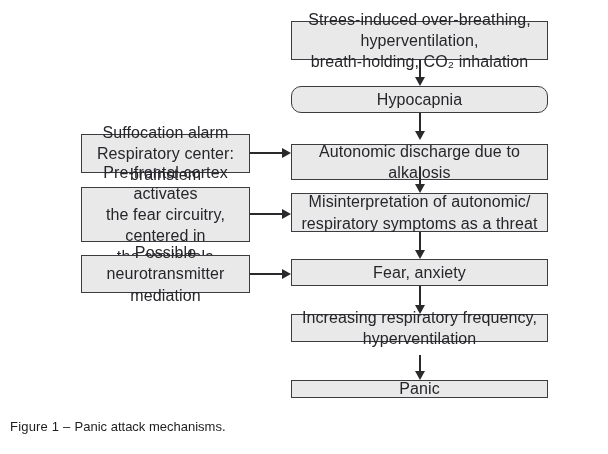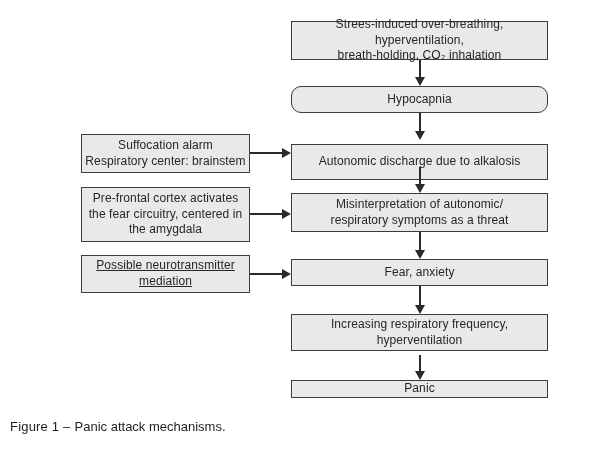--- a/index.html
+++ b/index.html
@@ -3,21 +3,21 @@
 <meta charset="utf-8">
 <style>
   html,body{margin:0;padding:0;background:#ffffff;}
   .stage{
     position:relative;width:608px;height:454px;background:#ffffff;overflow:hidden;
     font-family:"Liberation Sans","DejaVu Sans",sans-serif;color:#26262a;
   }
   .box{
     position:absolute;background:#e9e9ea;border:1.5px solid #3c3c40;box-sizing:border-box;
     display:flex;flex-direction:column;align-items:center;justify-content:center;
-    text-align:center;font-size:12px;line-height:1.32;letter-spacing:0.1px;
+    text-align:center;font-size:16px;line-height:1.32;letter-spacing:0.1px;
   }
   .main-col{left:291px;width:257px;}
   .side-col{left:81px;width:169px;}
   .varrow{position:absolute;width:12px;display:flex;flex-direction:column;align-items:center;}
   .varrow .shaft{width:2px;flex:1 1 auto;background:#2a2a2c;}
   .varrow .head{width:0;height:0;border-left:5px solid transparent;border-right:5px solid transparent;border-top:9px solid #2a2a2c;}
   .harrow{position:absolute;height:12px;display:flex;flex-direction:row;align-items:center;}
   .harrow .shaft{height:2px;flex:1 1 auto;background:#2a2a2c;}
   .harrow .head{width:0;height:0;border-top:5px solid transparent;border-bottom:5px solid transparent;border-left:9px solid #2a2a2c;}
   .caption{position:absolute;left:10px;top:419px;font-size:13px;color:#1e1e20;}
@@ -44,41 +44,41 @@
 
   <div class="box main-col" style="top:193px;height:39px;">
     <div>Misinterpretation of autonomic/</div>
     <div>respiratory symptoms as a threat</div>
   </div>
 
   <div class="box main-col" style="top:259px;height:27px;">
     <div>Fear, anxiety</div>
   </div>
 
-  <div class="box main-col" style="top:314px;height:37px;">
+  <div class="box main-col" style="top:314px;height:28px;">
     <div>Increasing respiratory frequency,</div>
     <div>hyperventilation</div>
   </div>
 
   <div class="box main-col" style="top:380px;height:18px;">
     <div>Panic</div>
   </div>
 
   <div class="box side-col" style="top:134px;height:39px;">
     <div>Suffocation alarm</div>
     <div>Respiratory center: brainstem</div>
   </div>
 
   <div class="box side-col" style="top:187px;height:55px;">
     <div>Pre-frontal cortex activates</div>
     <div>the fear circuitry, centered in</div>
     <div>the amygdala</div>
   </div>
 
-  <div class="box side-col" style="top:255px;height:38px;text-decoration:underline;">
+  <div class="box side-col" style="top:255px;height:38px;">
     <div>Possible neurotransmitter</div>
     <div>mediation</div>
   </div>
 
   <div class="varrow" style="left:414px;top:60px;height:26px;">
       <i class="shaft"></i>
       <i class="head"></i>
     </div>
   <div class="varrow" style="left:414px;top:113px;height:27px;">
       <i class="shaft"></i>

